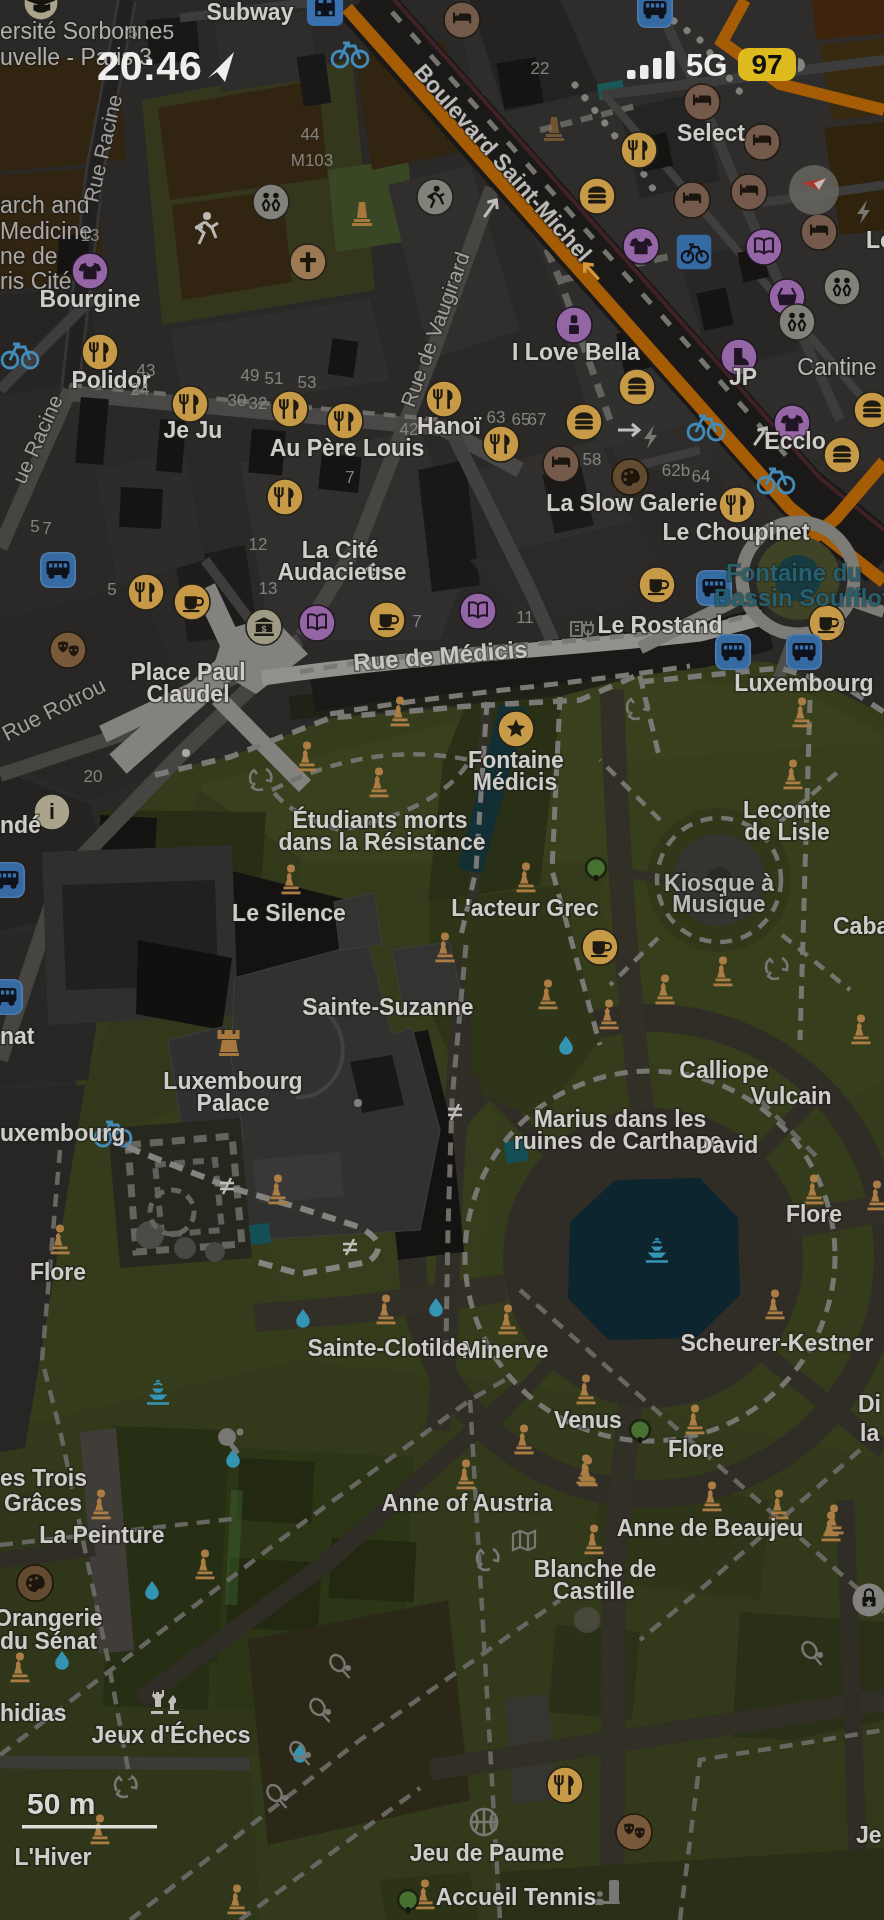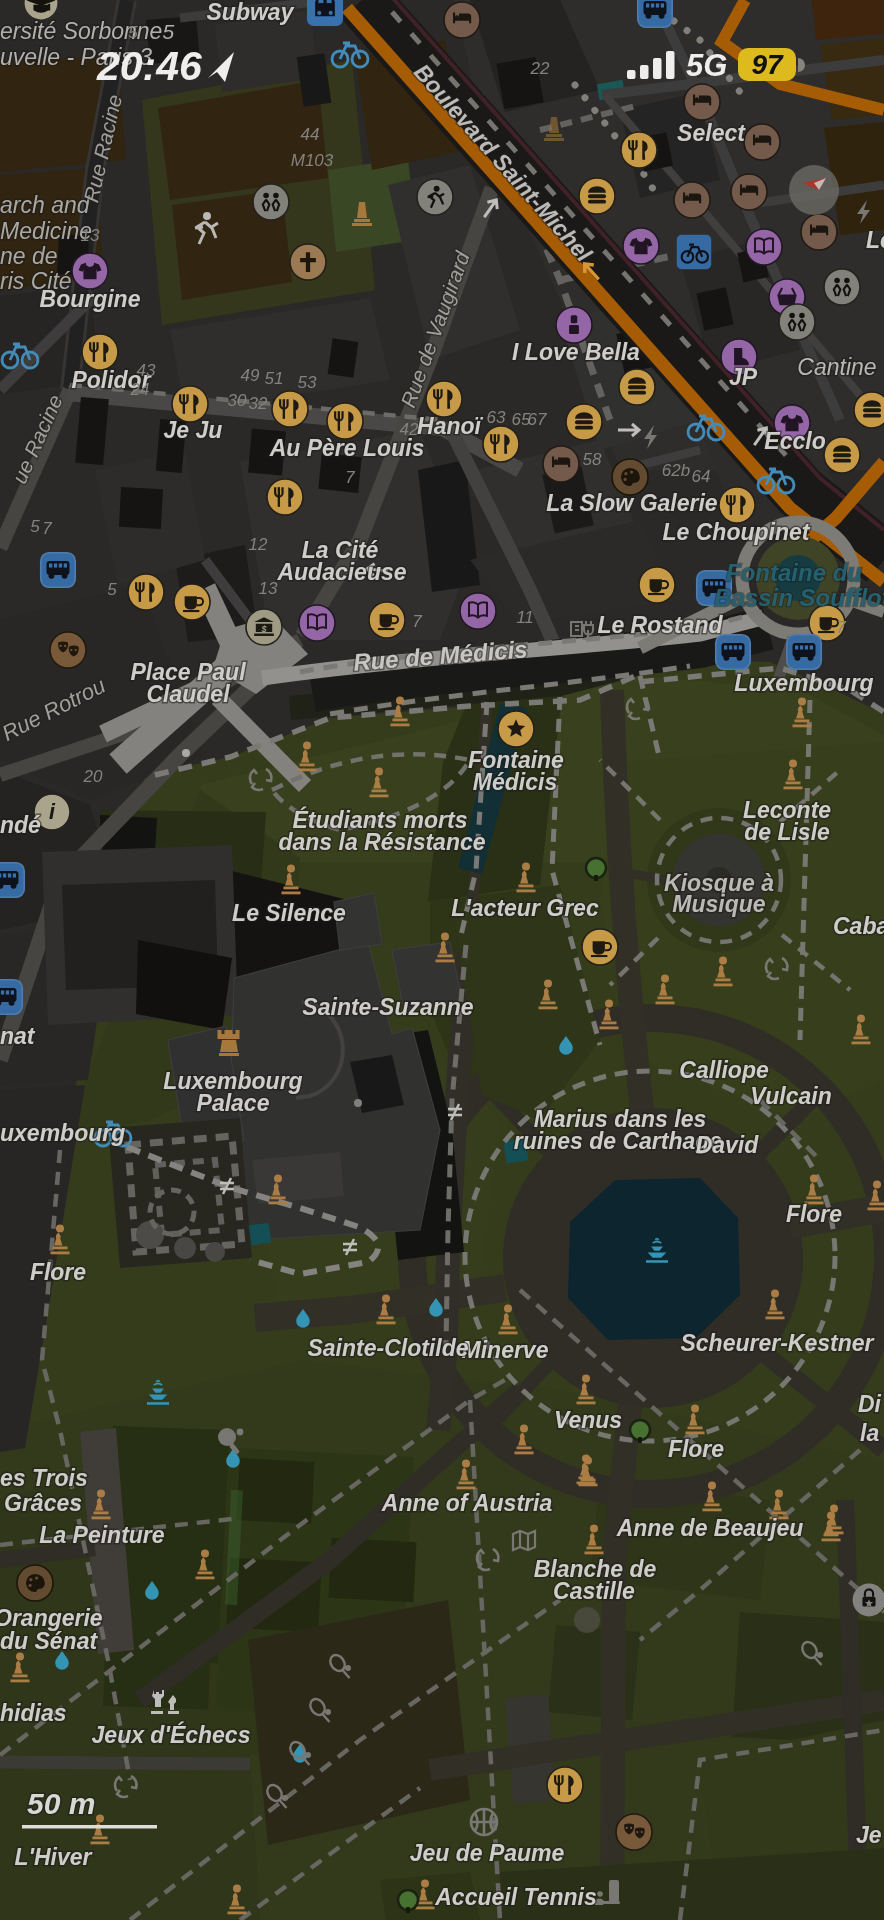--- a/index.html
+++ b/index.html
@@ -1,16 +1,16 @@
 <!DOCTYPE html>
 <html><head>
 <meta charset="utf-8">
 <style>
 html,body{margin:0;padding:0;background:#2e2d2b;}
-#map{width:884px;height:1920px;position:relative;overflow:hidden;font-style:italic;}
+#map{width:884px;height:1920px;position:relative;overflow:hidden;}
 text{font-family:"Liberation Sans",sans-serif;}
 .poi{fill:#e0dedb;font-weight:700;font-size:23px;text-anchor:middle;paint-order:stroke;stroke:#1f1e1c;stroke-width:3px;stroke-opacity:.55;}
 .poil{fill:#e0dedb;font-weight:700;font-size:23px;paint-order:stroke;stroke:#1f1e1c;stroke-width:3px;stroke-opacity:.55;}
 .st{fill:#aeaca8;font-weight:400;font-size:22px;text-anchor:middle;paint-order:stroke;stroke:#23221f;stroke-width:3px;stroke-opacity:.5;}
 .num{fill:#8f8d89;font-weight:400;font-size:17px;text-anchor:middle;}
 .teal{fill:#276878;font-weight:700;font-size:24px;text-anchor:middle;paint-order:stroke;stroke:#1c1c1a;stroke-width:2.5px;stroke-opacity:.4;}
 </style>
 </head>
 <body>
 <div id="map">

